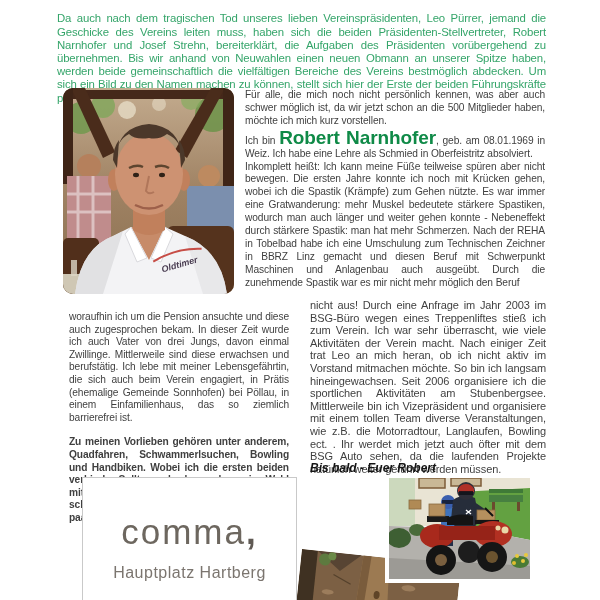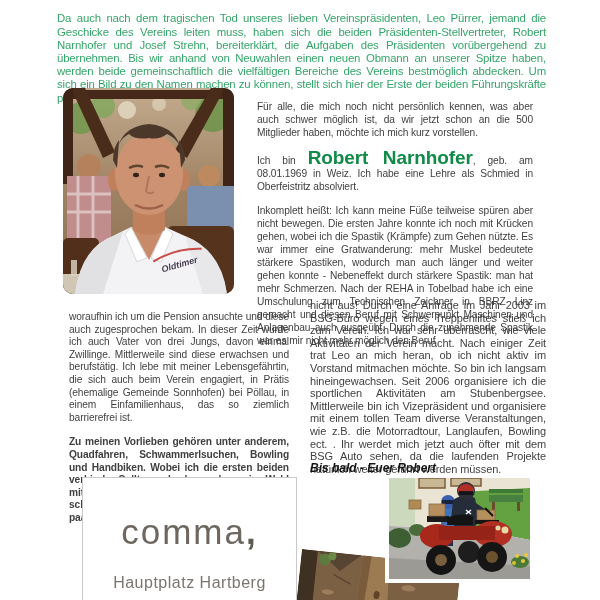--- a/index.html
+++ b/index.html
@@ -8,38 +8,38 @@
   
   .intro{position:absolute;left:57px;top:1px;width:489px;font-size:11.4px;line-height:13.2px;
          letter-spacing:-0.15px;text-align:justify;color:#35a56a;}
   
   .portrait{position:absolute;left:63px;top:88px;width:171px;height:206px;border-radius:10px;
             overflow:hidden;}
   .portrait svg{display:block;width:100%;height:100%;}
   
   .bio{position:absolute;left:245px;top:89px;width:300px;font-size:10.2px;line-height:12.9px;
        letter-spacing:-0.1px;text-align:justify;}
-  .bio p{margin:12px;}
+  .bio p{margin:0;}
   .bio p.gap{margin-bottom:4px;}
   .name{color:#0f8a47;font-weight:bold;font-size:19px;}
   
   .col-left{position:absolute;left:57px;top:299px;width:244px;font-size:10.2px;line-height:12.6px;
             letter-spacing:-0.1px;text-align:justify;}
   .col-left p{margin:12px;}
   .col-left p.gap{margin-top:3px;font-weight:bold;}
   .col-right{position:absolute;left:310px;top:299px;width:236px;font-size:11px;line-height:12.6px;
              letter-spacing:-0.1px;text-align:justify;}
   .signature{position:absolute;left:310px;top:461px;width:236px;text-align:left;
              font-size:12px;font-weight:bold;font-style:italic;color:#151515;}
   
   .ad-box{position:absolute;left:82px;top:477px;width:213px;height:150px;border:1px solid #c9c9c9;
           background:#ffffff;text-align:center;z-index:4;}
   .ad-logo{margin-top:36px;font-size:35px;line-height:1;color:#6d675f;letter-spacing:2px;}
   .ad-mark{font-weight:800;color:#5f5953;}
-  .ad-sub{margin-top:25px;font-size:16px;color:#7b756f;letter-spacing:0.5px;}
+  .ad-sub{margin-top:15px;font-size:16px;color:#7b756f;letter-spacing:0.5px;}
   
   .quad-photo{position:absolute;left:389px;top:478px;width:141px;height:101px;z-index:3;
               box-shadow:-4px 4px 0 0 #ffffff;}
   .quad-photo svg{display:block;width:100%;height:100%;}
   .forest-photo{position:absolute;left:302px;top:549px;width:160px;height:70px;z-index:2;
                 transform:rotate(6deg);transform-origin:0 0;}
   .forest-photo svg{display:block;width:100%;height:100%;}
 </style>
 </head>
 <body>

